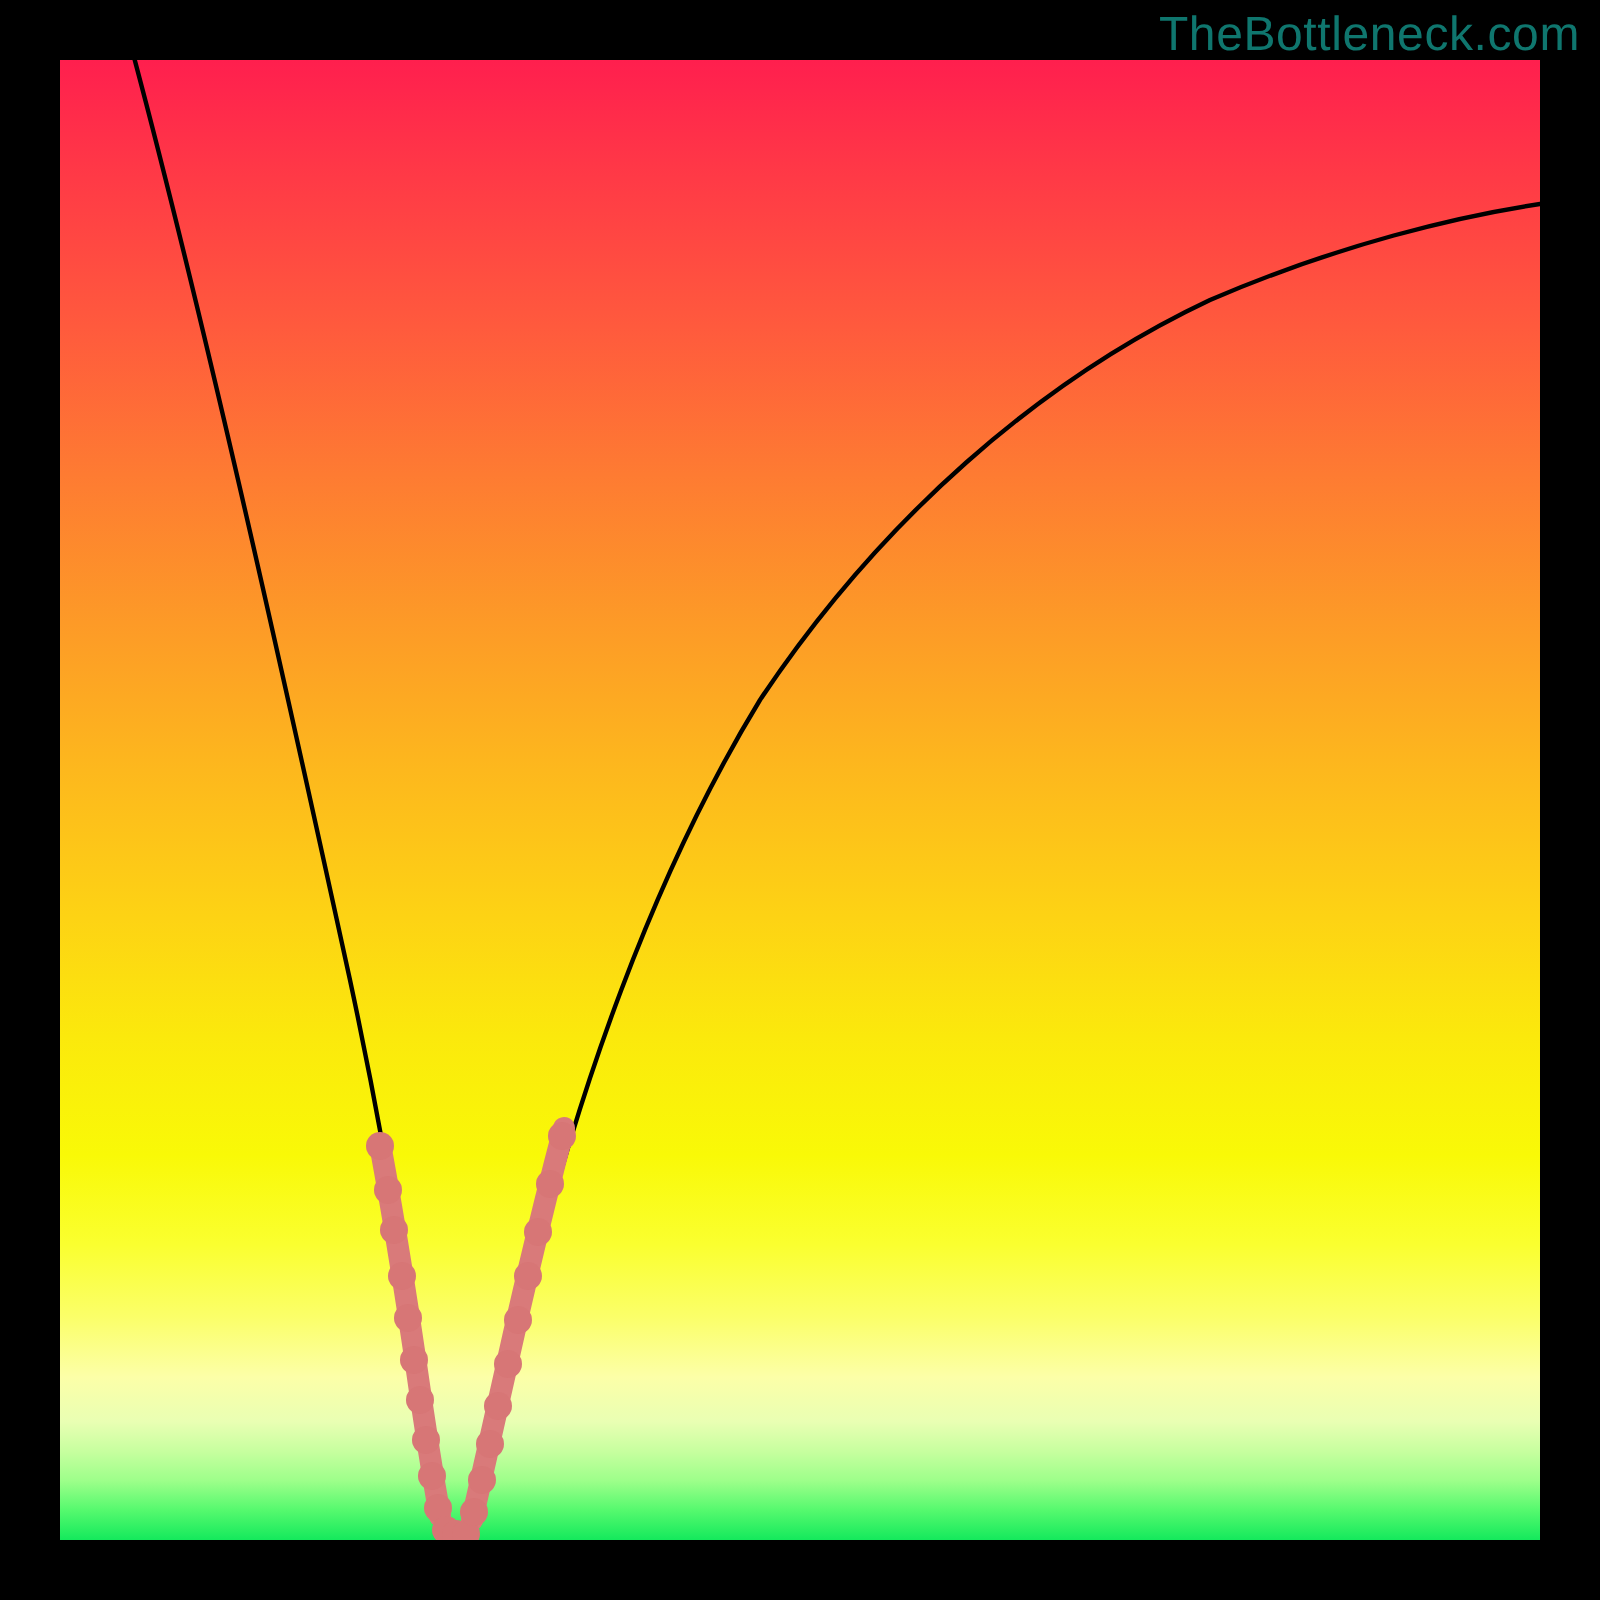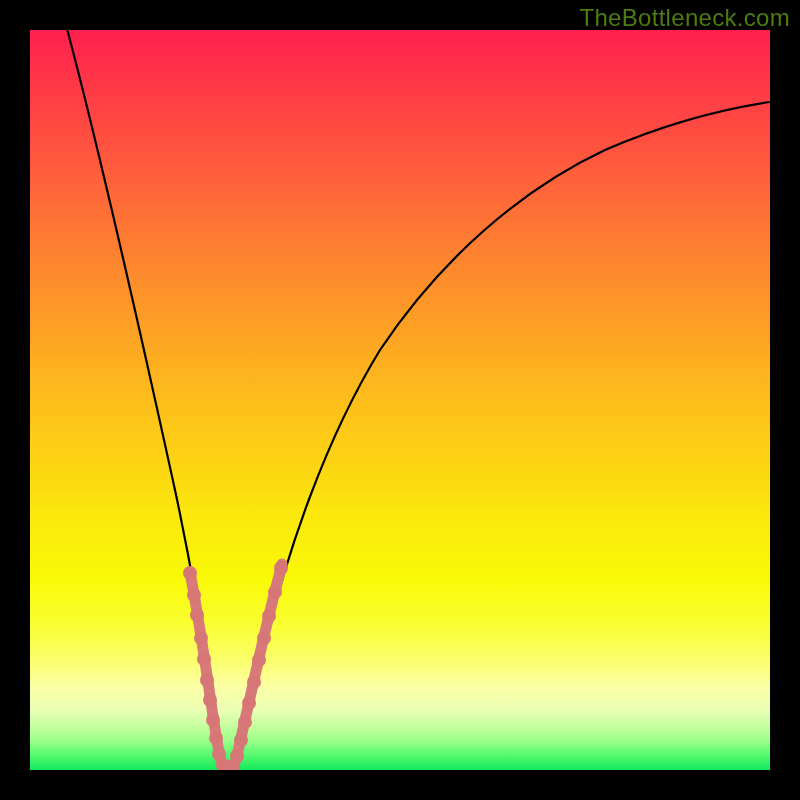--- a/index.html
+++ b/index.html
@@ -42,21 +42,21 @@
       #c7ff9f 94%,
       #9dff8a 96%,
       #55f96e 98%,
       #14e95c 100%
     );
   }
   .watermark {
     position: absolute;
     top: 4px;
     right: 10px;
-    color: #4d7c0f;
+    color: #0f766e;
     font-size: 24px;
     font-weight: 500;
     letter-spacing: 0.3px;
     user-select: none;
   }
   svg.curves {
     position: absolute;
     inset: 0;
     width: 100%;
     height: 100%;

